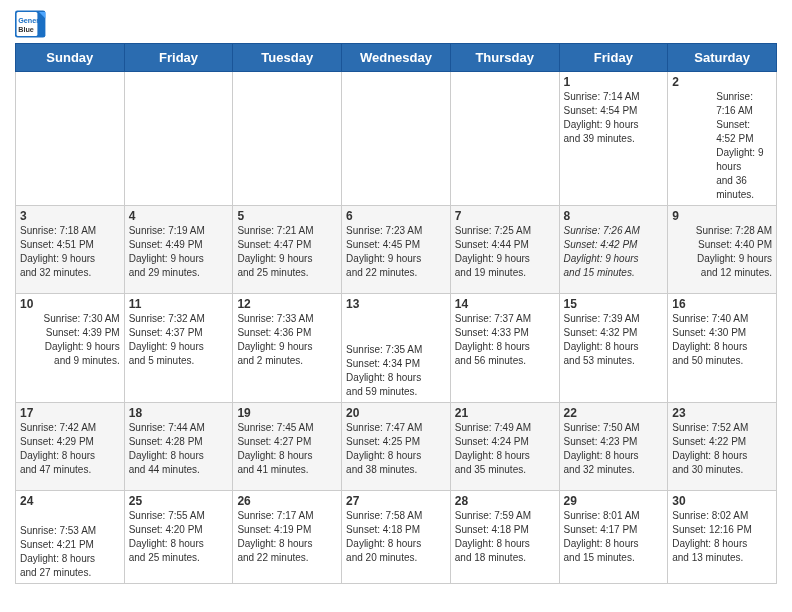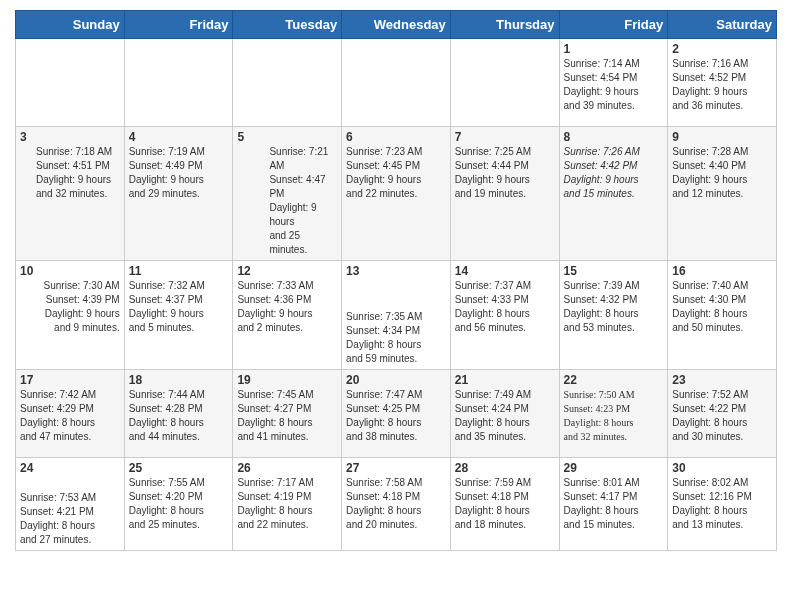--- a/index.html
+++ b/index.html
@@ -45,21 +45,21 @@
       width: 100%;
       border-collapse: collapse;
       table-layout: fixed;
     }
     .calendar thead th {
       background: #2b6cb0;
       color: #fff;
       font-size: 13px;
       font-weight: bold;
       padding: 6px 4px;
-      text-align: right;
+      text-align: center;
       border: 1px solid #1a5598;
     }
     .calendar tbody td {
       vertical-align: top;
       border: 1px solid #ccc;
       padding: 3px 4px;
       font-size: 10.5px;
       color: #333;
       height: 88px;
       background: #fff;
@@ -79,20 +79,35 @@
       color: #333;
     }
     .empty-cell {
       background: #fff !important;
     }
   </style>
 </head>
 <body>
 
 <div class="page">
+  <div class="header-row">
+    <div class="logo">
+      <svg class="logo-icon" viewBox="0 0 40 34" xmlns="http://www.w3.org/2000/svg">
+        <rect x="0" y="0" width="38" height="34" rx="3" fill="#1a6fc4"></rect>
+        <polygon points="30,2 38,10 38,2" fill="#4da6ff"></polygon>
+        <rect x="2" y="2" width="26" height="30" rx="2" fill="white"></rect>
+        <text x="4" y="16" font-size="9" font-weight="bold" fill="#1a6fc4">General</text>
+        <text x="4" y="27" font-size="9" font-weight="bold" fill="#333">Blue</text>
+      </svg>
+    </div>
+    <div class="title-block">
+      <div class="month-title"></div>
+      <div class="location"></div>
+    </div>
+  </div>
 
   <table class="calendar">
     <thead>
       <tr>
       <th>Sunday</th>
           <th>Friday</th>
           <th>Tuesday</th>
           <th>Wednesday</th>
           <th>Thursday</th>
           <th>Friday</th>
@@ -108,44 +123,44 @@
           <td class="empty-cell"></td>
           <td>
             <span class="day-number">1</span>
             <div class="day-info" style="white-space: pre-line;">Sunrise: 7:14 AM
 Sunset: 4:54 PM
 Daylight: 9 hours
 and 39 minutes.</div>
           </td>
           <td>
             <span class="day-number">2</span>
-            <div class="day-info" style="white-space: pre-line;">Sunrise: 7:16 AM
+            <div class="day-info" style="white-space: pre-line; margin-left: 44px;">Sunrise: 7:16 AM
 Sunset: 4:52 PM
 Daylight: 9 hours
 and 36 minutes.</div>
           </td>
         </tr>
         <tr>
           <td>
             <span class="day-number">3</span>
-            <div class="day-info" style="white-space: pre-line; margin-left: 16px;">Sunrise: 7:18 AM
+            <div class="day-info" style="white-space: pre-line;">Sunrise: 7:18 AM
 Sunset: 4:51 PM
 Daylight: 9 hours
 and 32 minutes.</div>
           </td>
           <td>
             <span class="day-number">4</span>
             <div class="day-info" style="white-space: pre-line;">Sunrise: 7:19 AM
 Sunset: 4:49 PM
 Daylight: 9 hours
 and 29 minutes.</div>
           </td>
           <td>
             <span class="day-number">5</span>
-            <div class="day-info" style="white-space: pre-line; margin-left: 32px;">Sunrise: 7:21 AM
+            <div class="day-info" style="white-space: pre-line;">Sunrise: 7:21 AM
 Sunset: 4:47 PM
 Daylight: 9 hours
 and 25 minutes.</div>
           </td>
           <td>
             <span class="day-number">6</span>
             <div class="day-info" style="white-space: pre-line;">Sunrise: 7:23 AM
 Sunset: 4:45 PM
 Daylight: 9 hours
 and 22 minutes.</div>
@@ -159,21 +174,21 @@
           </td>
           <td>
             <span class="day-number">8</span>
             <div class="day-info" style="white-space: pre-line; font-style: italic;">Sunrise: 7:26 AM
 Sunset: 4:42 PM
 Daylight: 9 hours
 and 15 minutes.</div>
           </td>
           <td>
             <span class="day-number">9</span>
-            <div class="day-info" style="white-space: pre-line;">Sunrise: 7:28 AM
+            <div class="day-info" style="white-space: pre-line; text-align: right;">Sunrise: 7:28 AM
 Sunset: 4:40 PM
 Daylight: 9 hours
 and 12 minutes.</div>
           </td>
         </tr>
         <tr>
           <td>
             <span class="day-number">10</span>
             <div class="day-info" style="white-space: pre-line; text-align: right;">Sunrise: 7:30 AM
 Sunset: 4:39 PM
@@ -254,21 +269,21 @@
           </td>
           <td>
             <span class="day-number">21</span>
             <div class="day-info" style="white-space: pre-line;">Sunrise: 7:49 AM
 Sunset: 4:24 PM
 Daylight: 8 hours
 and 35 minutes.</div>
           </td>
           <td>
             <span class="day-number">22</span>
-            <div class="day-info" style="white-space: pre-line; font-family: Liberation Serif, serif;">Sunrise: 7:50 AM
+            <div class="day-info" style="white-space: pre-line;">Sunrise: 7:50 AM
 Sunset: 4:23 PM
 Daylight: 8 hours
 and 32 minutes.</div>
           </td>
           <td>
             <span class="day-number">23</span>
             <div class="day-info" style="white-space: pre-line;">Sunrise: 7:52 AM
 Sunset: 4:22 PM
 Daylight: 8 hours
 and 30 minutes.</div>

